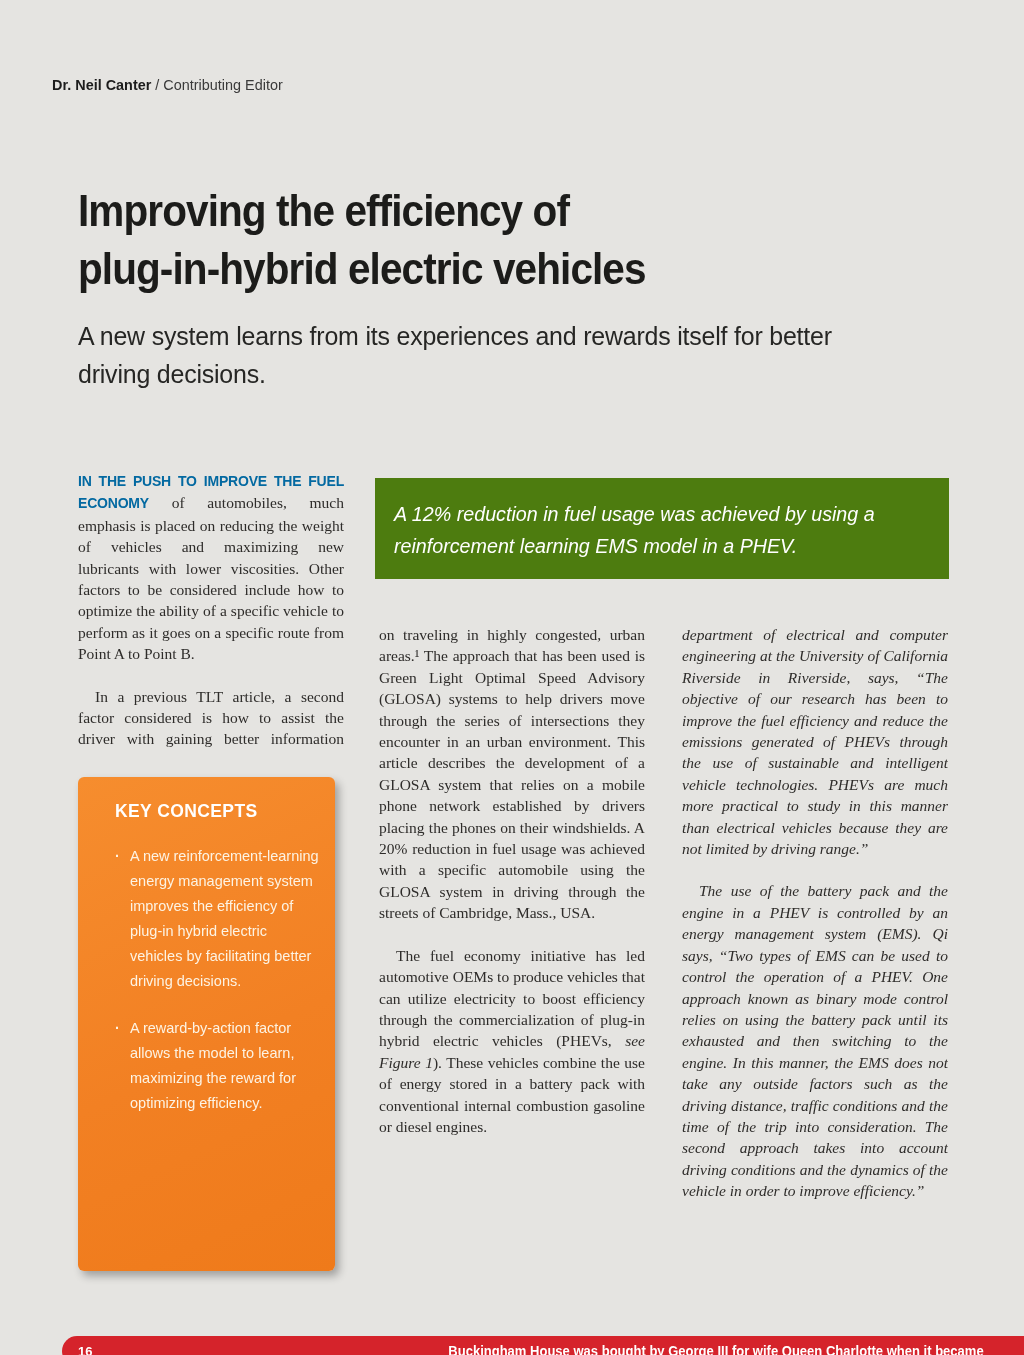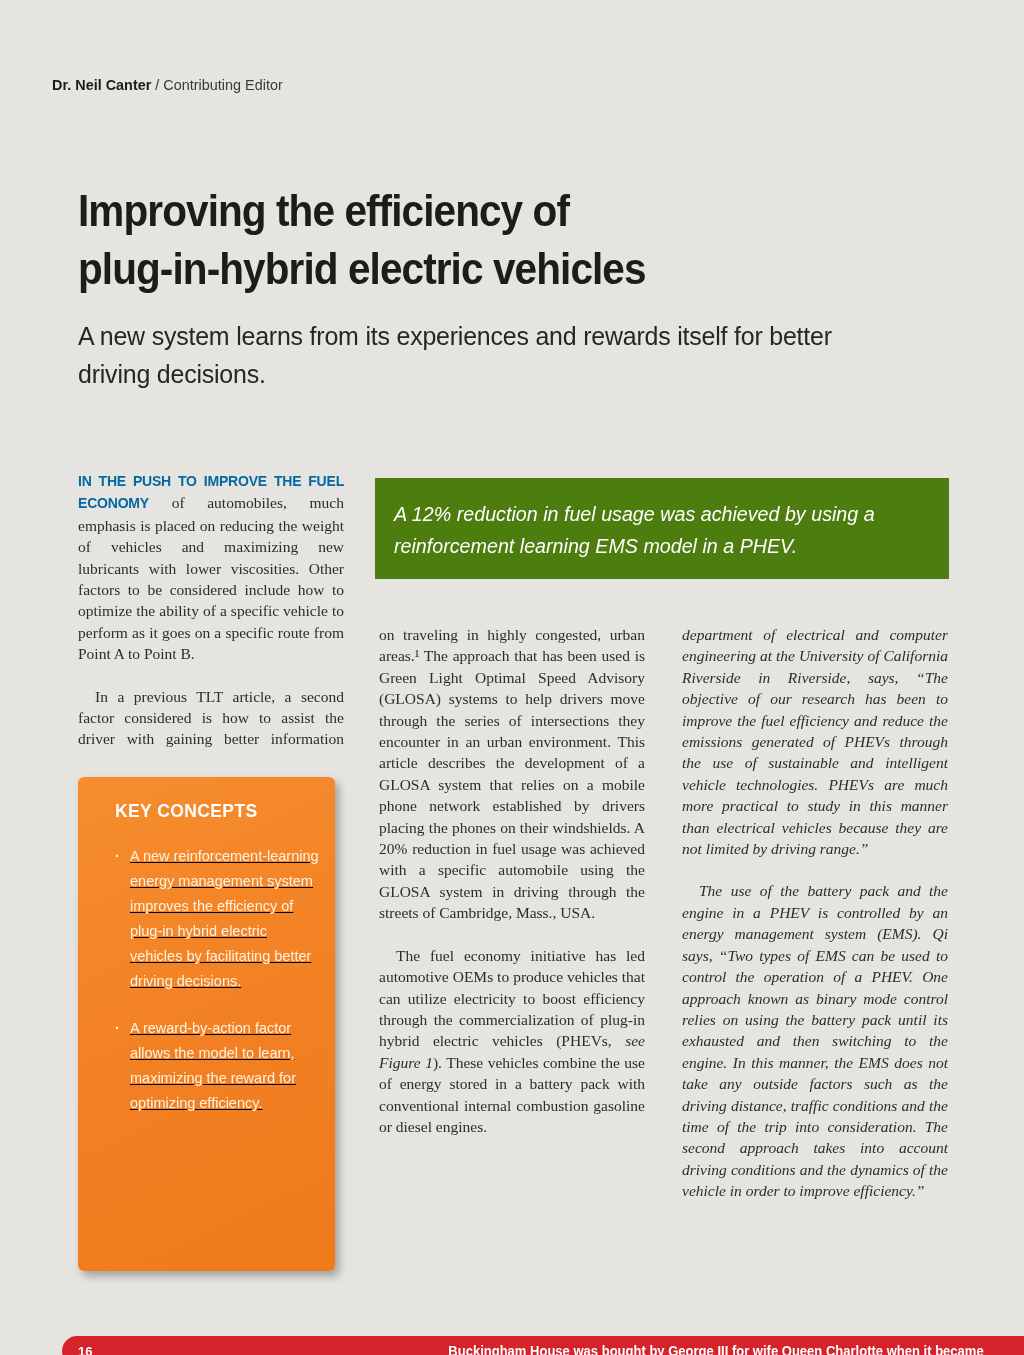--- a/index.html
+++ b/index.html
@@ -78,21 +78,21 @@
     position:absolute; left:78px; top:777px; width:257px; height:494px;
     background:linear-gradient(155deg,#f68d2e 0%,#f28023 55%,#ef7a1a 100%);
     border-radius:6px;
     box-shadow:4px 5px 8px rgba(0,0,0,0.30);
     box-sizing:border-box; padding:24px 12px 20px 35px;
   }
   .keybox-title {
     font-size:17.5px; font-weight:bold; color:#ffffff; letter-spacing:0.4px;
     margin:0 0 4px 2px;
   }
-  .keybox ul { list-style:none; margin:0; padding:0;text-decoration:underline; }
+  .keybox ul { list-style:none; margin:0; padding:0; }
   .keybox li {
     position:relative; padding-left:17px; margin-top:22px;
     color:#fdf3e3; font-size:14.5px; line-height:25px;
   }
   .keybox li::before {
     content:"\00B7"; position:absolute; left:2px; top:0;
     font-weight:bold; color:#fdf3e3;
   }
 
   

